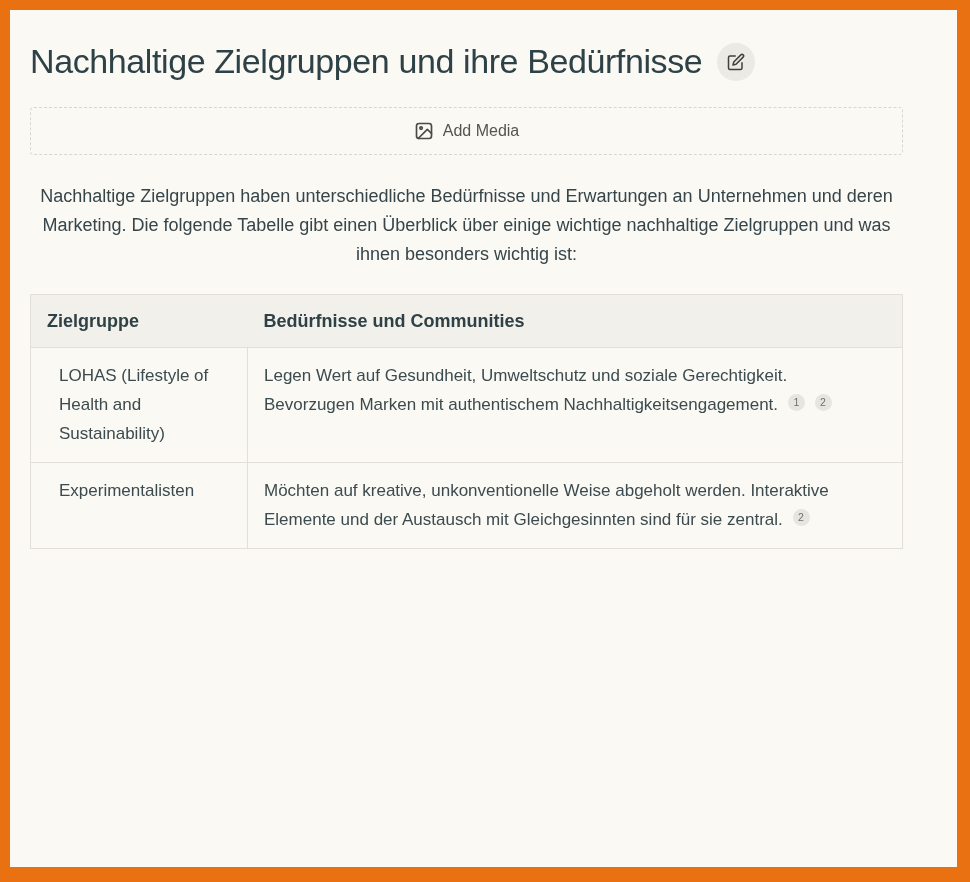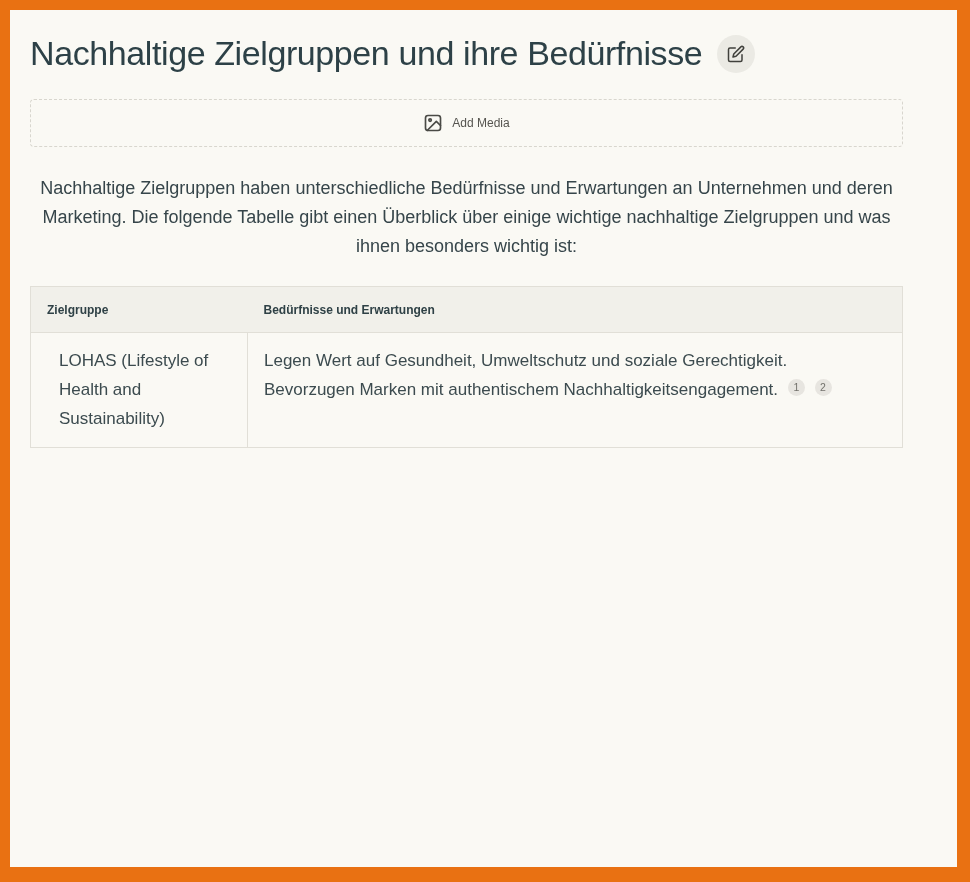--- a/index.html
+++ b/index.html
@@ -28,21 +28,21 @@
     padding:10px 13px 15px 10px;
   }
   .page{
     width:100%;height:100%;box-sizing:border-box;
     background:var(--bg);
     padding:18px 54px 0 20px;
     overflow:hidden;
   }
   .title-row{
     display:flex;align-items:center;gap:15px;
-    margin-top:6px;
+    margin-top:14px;
   }
   h1.page-title{
     margin:0;
     font-size:34px;
     font-weight:500;
     letter-spacing:-0.4px;
     color:var(--heading);
     line-height:1.15;
     white-space:nowrap;
   }
@@ -58,41 +58,41 @@
   .edit-btn svg{width:18px;height:18px;}
   .add-media{
     margin-top:26px;
     width:100%;height:48px;box-sizing:border-box;
     background:transparent;
     border:1px dashed var(--dashed);
     border-radius:4px;
     display:flex;align-items:center;justify-content:center;gap:9px;
     color:var(--muted);
     font-family:inherit;
-    font-size:12px;font-weight:500;
+    font-size:16px;font-weight:500;
     cursor:pointer;
   }
   .add-media svg{width:20px;height:20px;color:#4a4a46;}
   p.intro{
     margin:27px 0 25px 0;
     font-size:18px;line-height:29px;
     color:var(--body);
     text-align:center;
   }
   table.zg-table{
     width:100%;
     border-collapse:collapse;
     table-layout:fixed;
     border:1px solid var(--border);
   }
   table.zg-table col.c1{width:217px;}
   .zg-table th{
     background:var(--header_bg);
     text-align:left;
-    font-size:12px;font-weight:700;
+    font-size:18px;font-weight:700;
     color:#2F4146;
     padding:16px 16px 15px 16px;
     border-bottom:1px solid var(--border);
   }
   .zg-table td{
     vertical-align:top;
     font-size:17px;line-height:29px;
     color:var(--table_text);
     padding:13px 20px 14px 16px;
   }
@@ -142,25 +142,29 @@
     <p class="intro">Nachhaltige Zielgruppen haben unterschiedliche Bedürfnisse und Erwartungen an Unternehmen und deren Marketing. Die folgende Tabelle gibt einen Überblick über einige wichtige nachhaltige Zielgruppen und was ihnen besonders wichtig ist:</p>
 
     <table class="zg-table">
       <colgroup>
           <col class="c1">
           <col class="c2">
         </colgroup>
       <thead>
         <tr>
           <th>Zielgruppe</th>
-          <th>Bedürfnisse und Erwartungen</th>
+          <th>Bedürfnisse und Communities</th>
         </tr>
       </thead>
       <tbody>
           <tr>
             <td class="col-ziel">LOHAS (Lifestyle of Health and Sustainability)</td>
             <td class="col-bed"><span>Legen Wert auf Gesundheit, Umweltschutz und soziale Gerechtigkeit. Bevorzugen Marken mit authentischem Nachhaltigkeitsengagement.</span> <span class="cite">1</span> <span class="cite">2</span></td>
+          </tr>
+          <tr>
+            <td class="col-ziel">Experimentalisten</td>
+            <td class="col-bed"><span>Möchten auf kreative, unkonventionelle Weise abgeholt werden. Interaktive Elemente und der Austausch mit Gleichgesinnten sind für sie zentral.</span> <span class="cite">2</span></td>
           </tr>
         </tbody>
     </table>
 
   </div>
 </div>
 
 </body></html>

